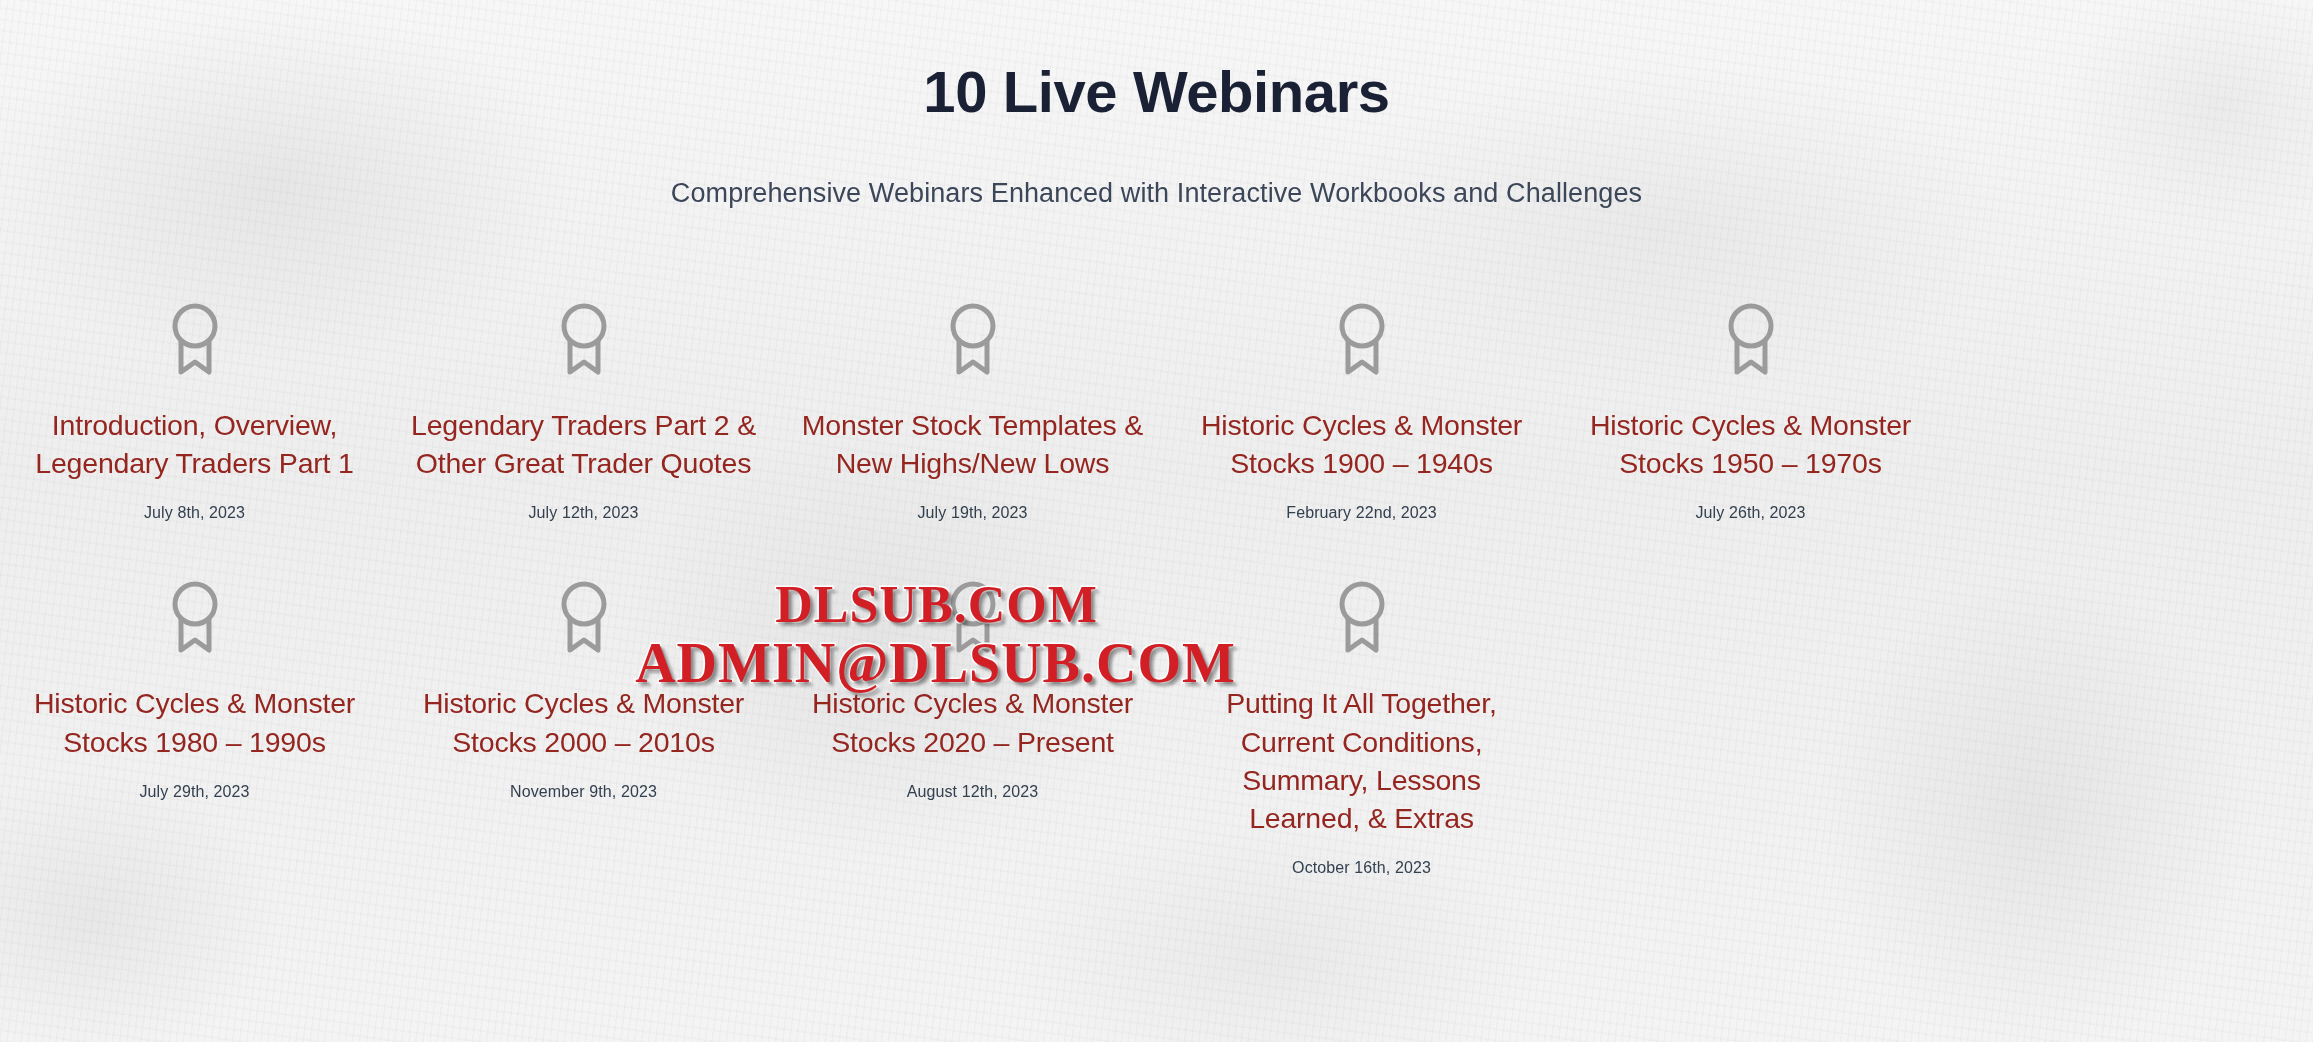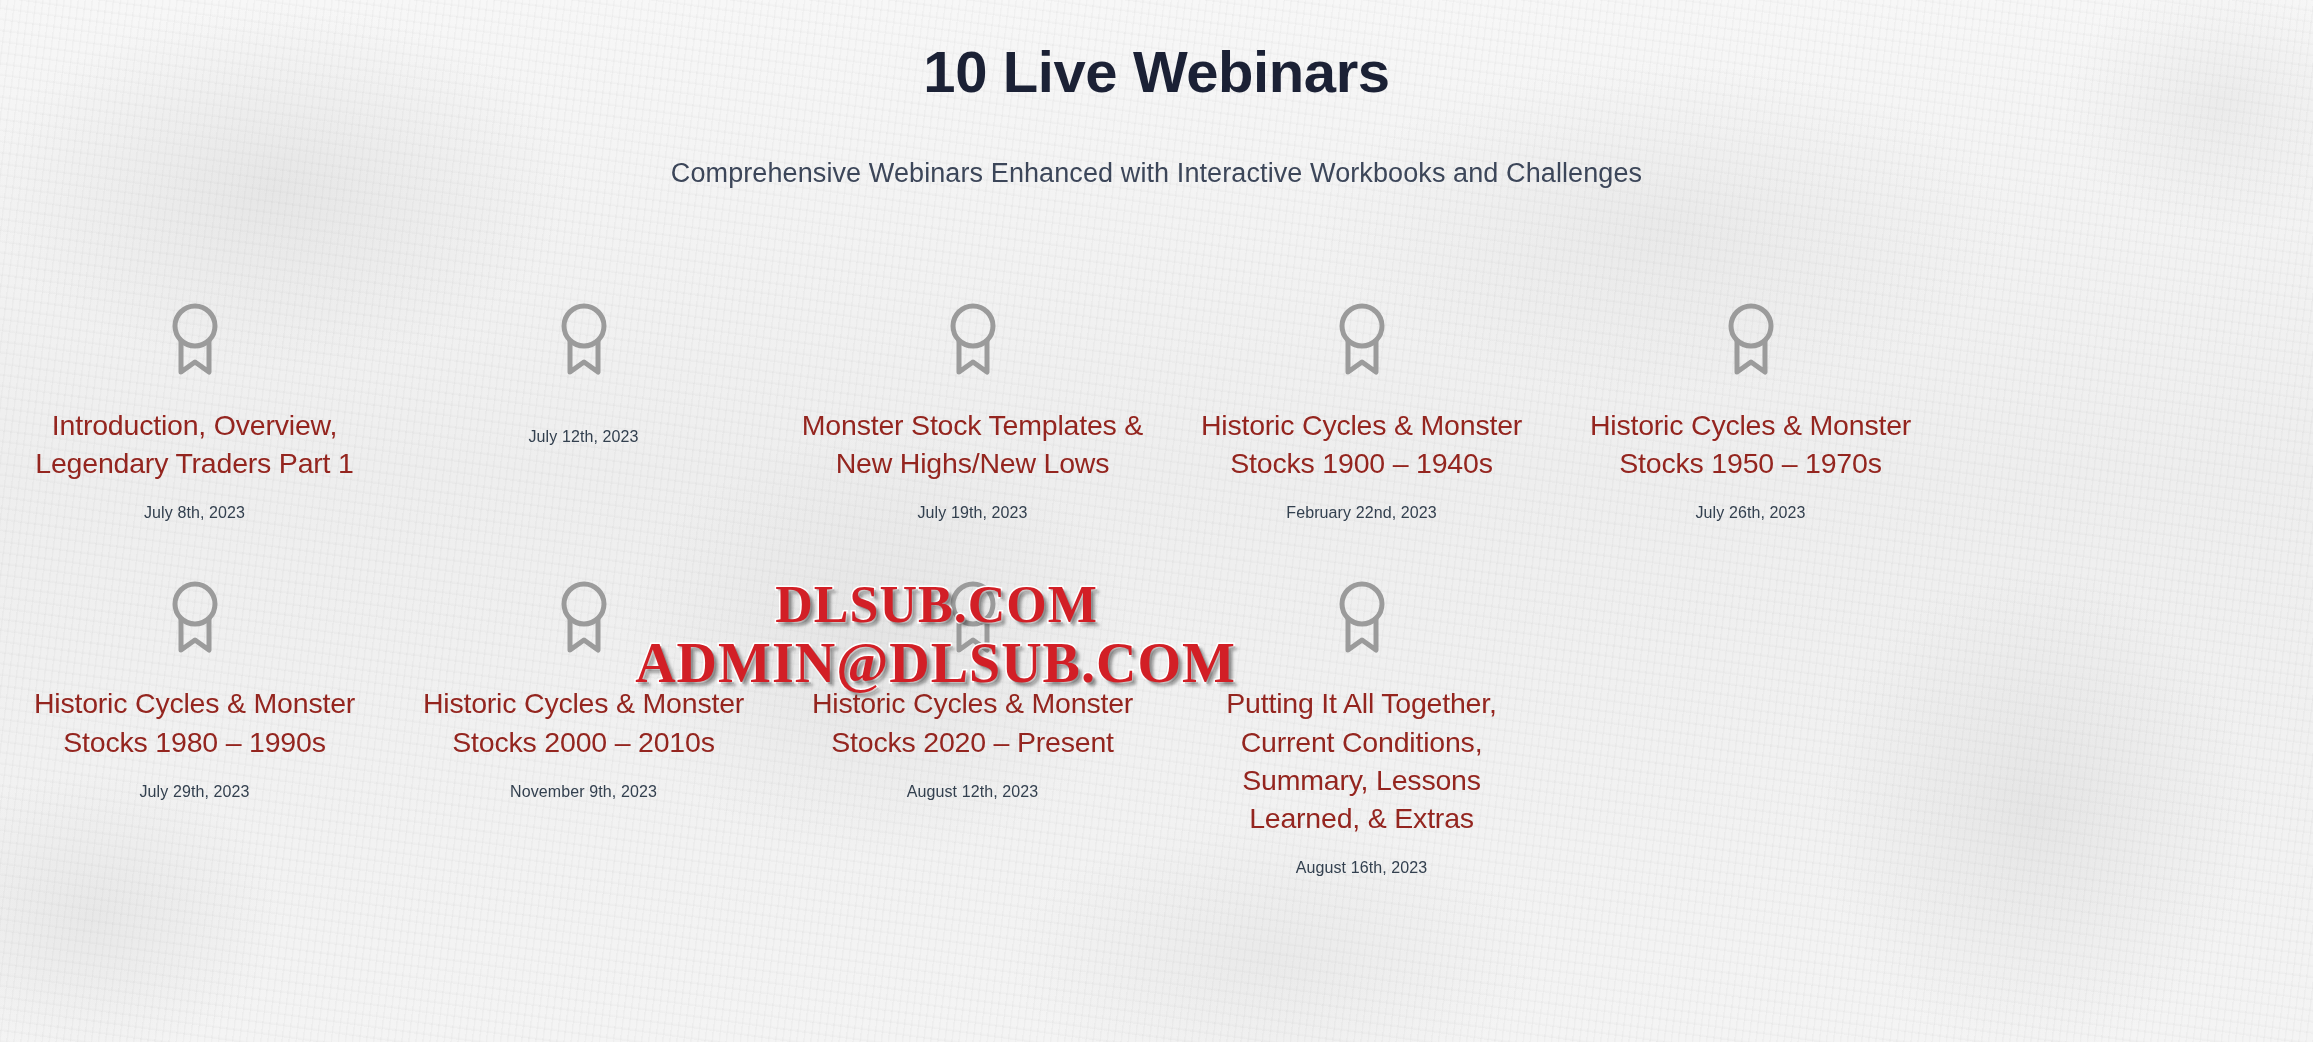--- a/index.html
+++ b/index.html
@@ -39,21 +39,21 @@
     position: relative;
     z-index: 2;
     width: 2313px;
     height: 1042px;
   }
 
   
   .header {
     width: 100%;
     text-align: center;
-    padding-top: 39px;
+    padding-top: 59px;
   }
 
   .page-title {
     font-size: 58px;
     font-weight: bold;
     color: #1b2135;
     letter-spacing: -0.4px;
     line-height: 1.15;
   }
 
@@ -171,20 +171,21 @@
       <div class="card-date">July 8th, 2023</div>
     </div>
 
     <div class="webinar-card">
       <span class="card-icon">
         <svg viewBox="0 0 62 78" xmlns="http://www.w3.org/2000/svg">
           <circle cx="31" cy="26" r="20" fill="none" stroke="#9b9b9b" stroke-width="5"></circle>
           <path d="M17 41 L17 72 L31 62 L45 72 L45 41" fill="none" stroke="#9b9b9b" stroke-width="5" stroke-linejoin="round" stroke-linecap="round"></path>
         </svg>
       </span>
+      <div class="card-title">Legendary Traders Part 2 &amp; Other Great Trader Quotes</div>
       <div class="card-date">July 12th, 2023</div>
     </div>
 
 
     <div class="webinar-card">
       <span class="card-icon">
         <svg viewBox="0 0 62 78" xmlns="http://www.w3.org/2000/svg">
           <circle cx="31" cy="26" r="20" fill="none" stroke="#9b9b9b" stroke-width="5"></circle>
           <path d="M17 41 L17 72 L31 62 L45 72 L45 41" fill="none" stroke="#9b9b9b" stroke-width="5" stroke-linejoin="round" stroke-linecap="round"></path>
         </svg>
@@ -249,21 +250,21 @@
     </div>
 
     <div class="webinar-card">
       <span class="card-icon">
         <svg viewBox="0 0 62 78" xmlns="http://www.w3.org/2000/svg">
           <circle cx="31" cy="26" r="20" fill="none" stroke="#9b9b9b" stroke-width="5"></circle>
           <path d="M17 41 L17 72 L31 62 L45 72 L45 41" fill="none" stroke="#9b9b9b" stroke-width="5" stroke-linejoin="round" stroke-linecap="round"></path>
         </svg>
       </span>
       <div class="card-title">Putting It All Together, Current Conditions, Summary, Lessons Learned, &amp; Extras</div>
-      <div class="card-date">August 16th, 2023</div>
+      <div class="card-date">October 16th, 2023</div>
     </div>
 
   </div>
 
   <div class="watermark">
     <div class="watermark-line watermark-line-1">DLSUB.COM</div>
     <div class="watermark-line watermark-line-2">ADMIN@DLSUB.COM</div>
   </div>
 
 </div>

